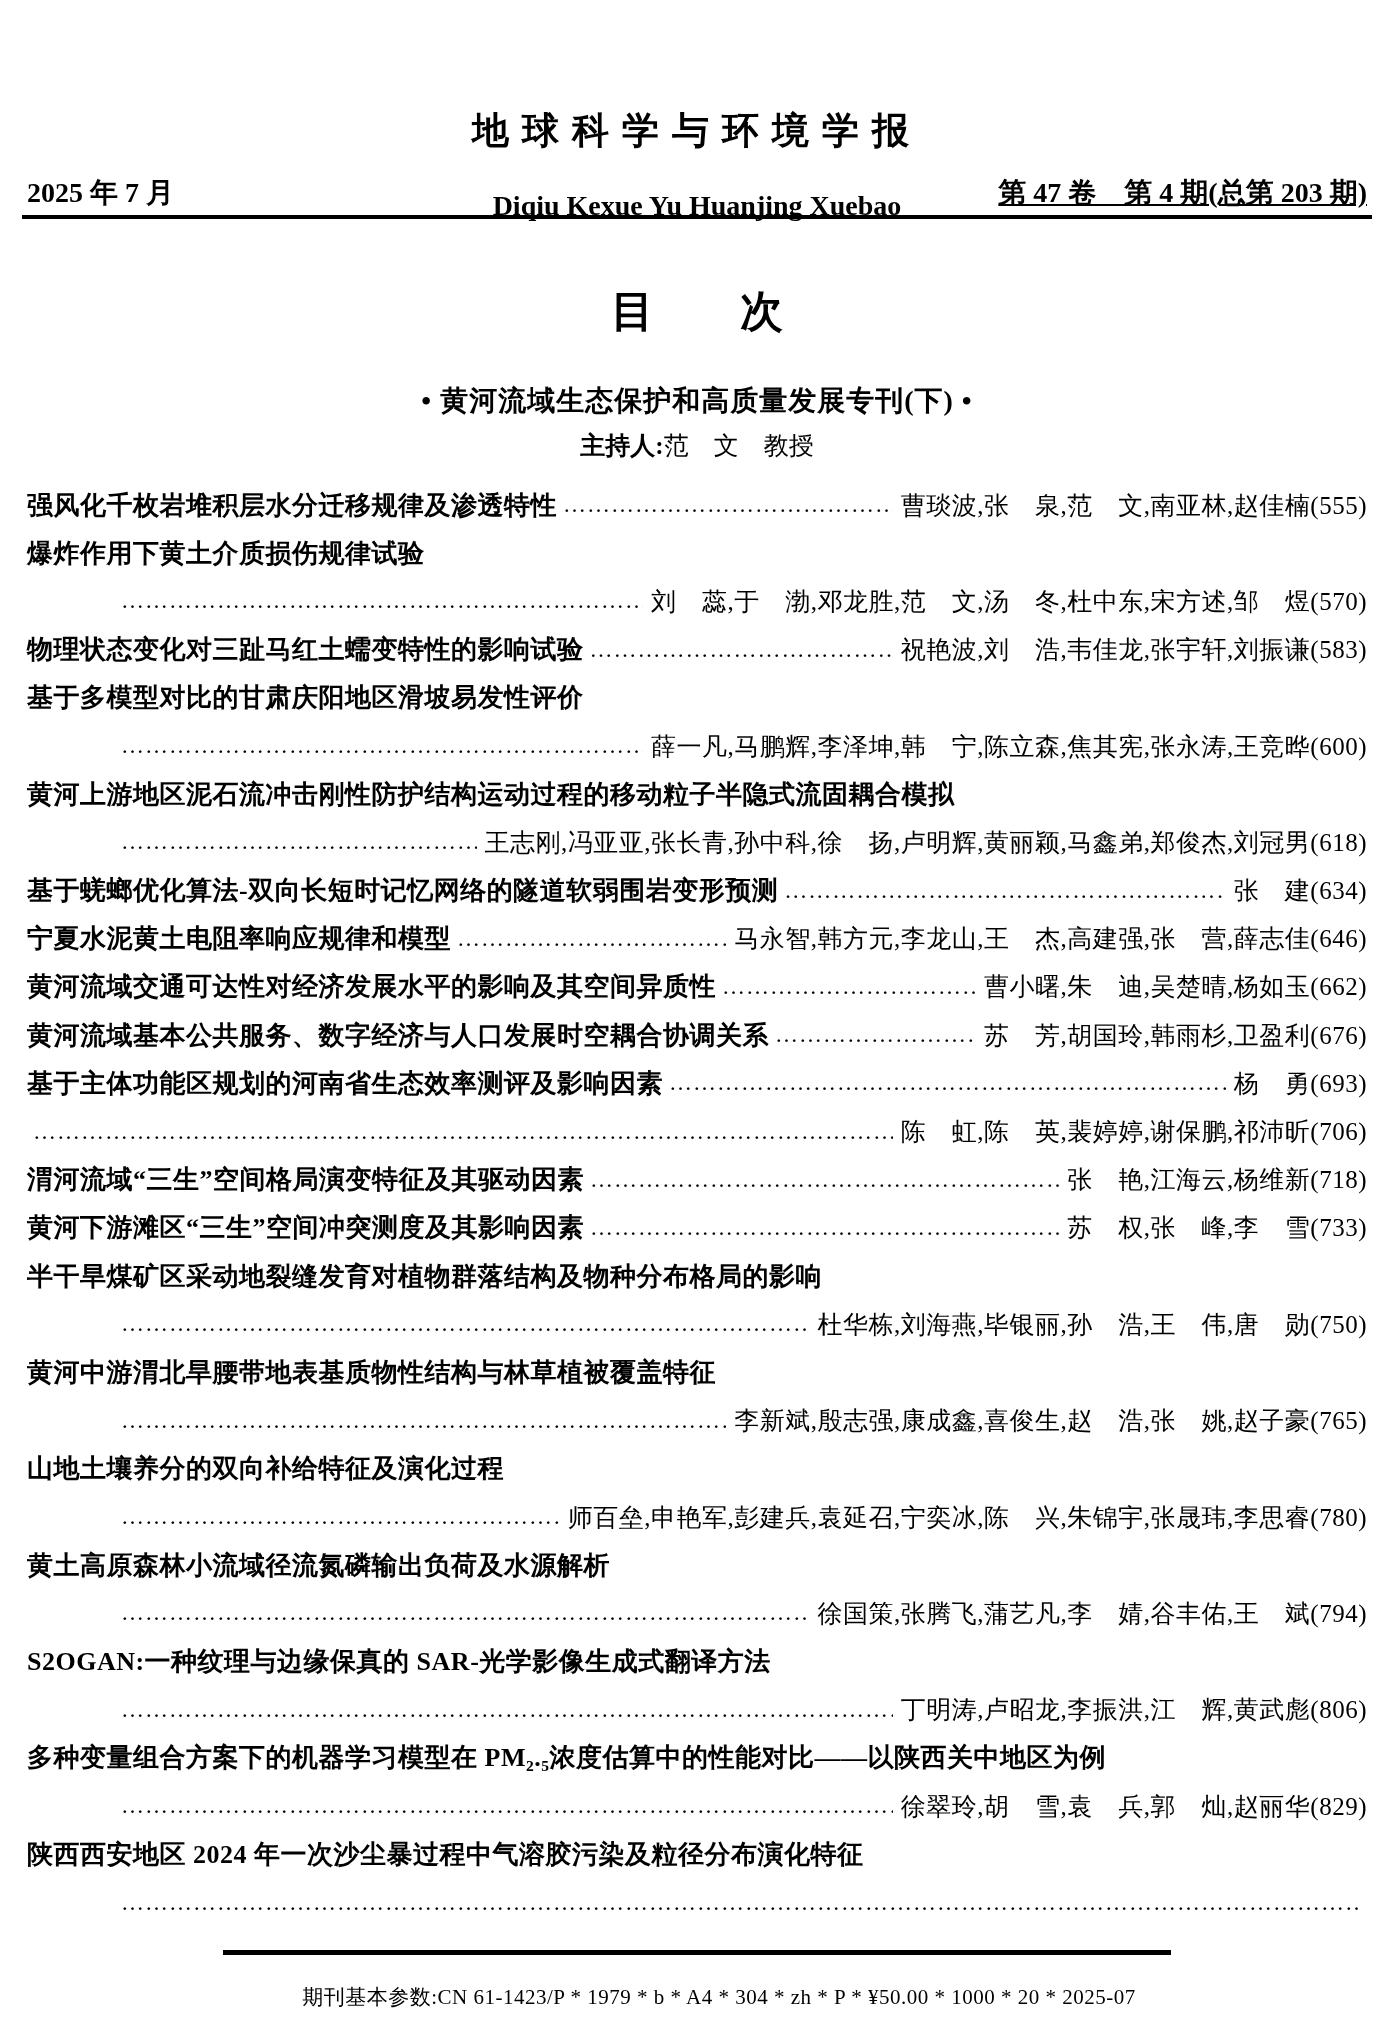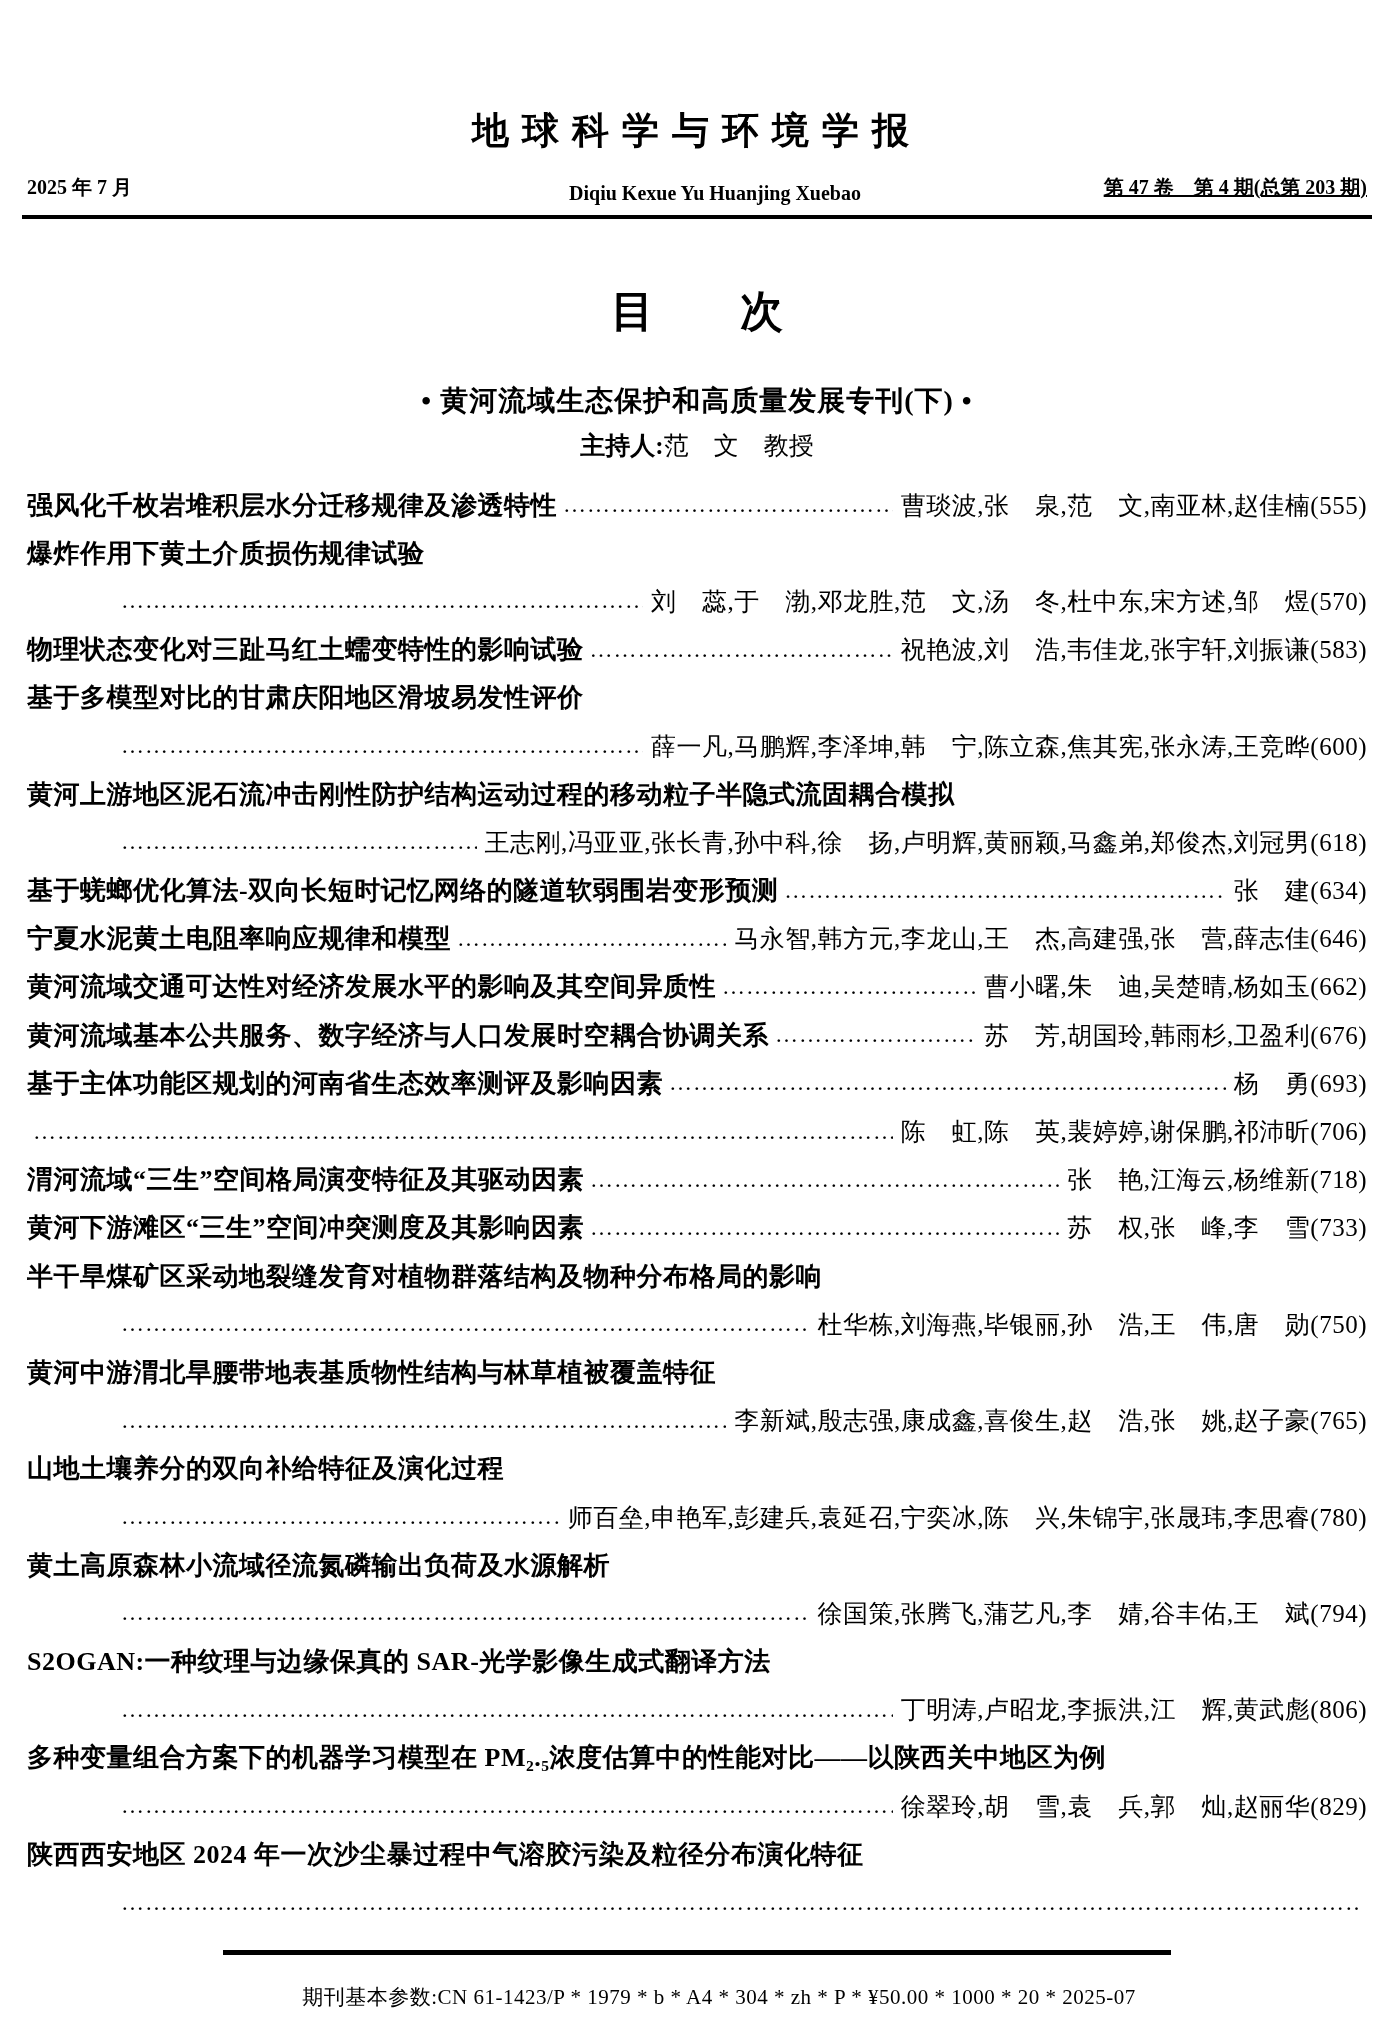--- a/index.html
+++ b/index.html
@@ -10,24 +10,24 @@
     position:relative; overflow:hidden;
   }
   .abs { position:absolute; }
 
   #journal-title {
     top:106px; left:0; right:0; text-align:center;
     font-size:37px; font-weight:700; letter-spacing:13px;
   }
   #header-row {
     top:174px; left:27px; right:27px; height:30px;
-    font-size:20px; font-weight:700;
+    font-size:28px; font-weight:700;
   }
   #header-date { position:absolute; left:0; top:0; white-space:nowrap; }
-  #header-pinyin { position:absolute; left:50%; top:8px; transform:translateX(-50%); white-space:nowrap;margin-left:18px; }
+  #header-pinyin { position:absolute; left:50%; top:16px; transform:translateX(-50%); white-space:nowrap; }
   #header-issue { position:absolute; right:0; top:0; white-space:nowrap;text-decoration:underline; }
   #header-rule { top:215px; left:22px; right:22px; height:4px; background:#000; }
 
   #toc-heading {
     top:283px; left:0; right:0; text-align:center;
     font-size:43px; font-weight:700;
   }
   #special-line {
     top:382px; left:0; right:0; text-align:center;
     font-size:28px; font-weight:700; letter-spacing:1px;

